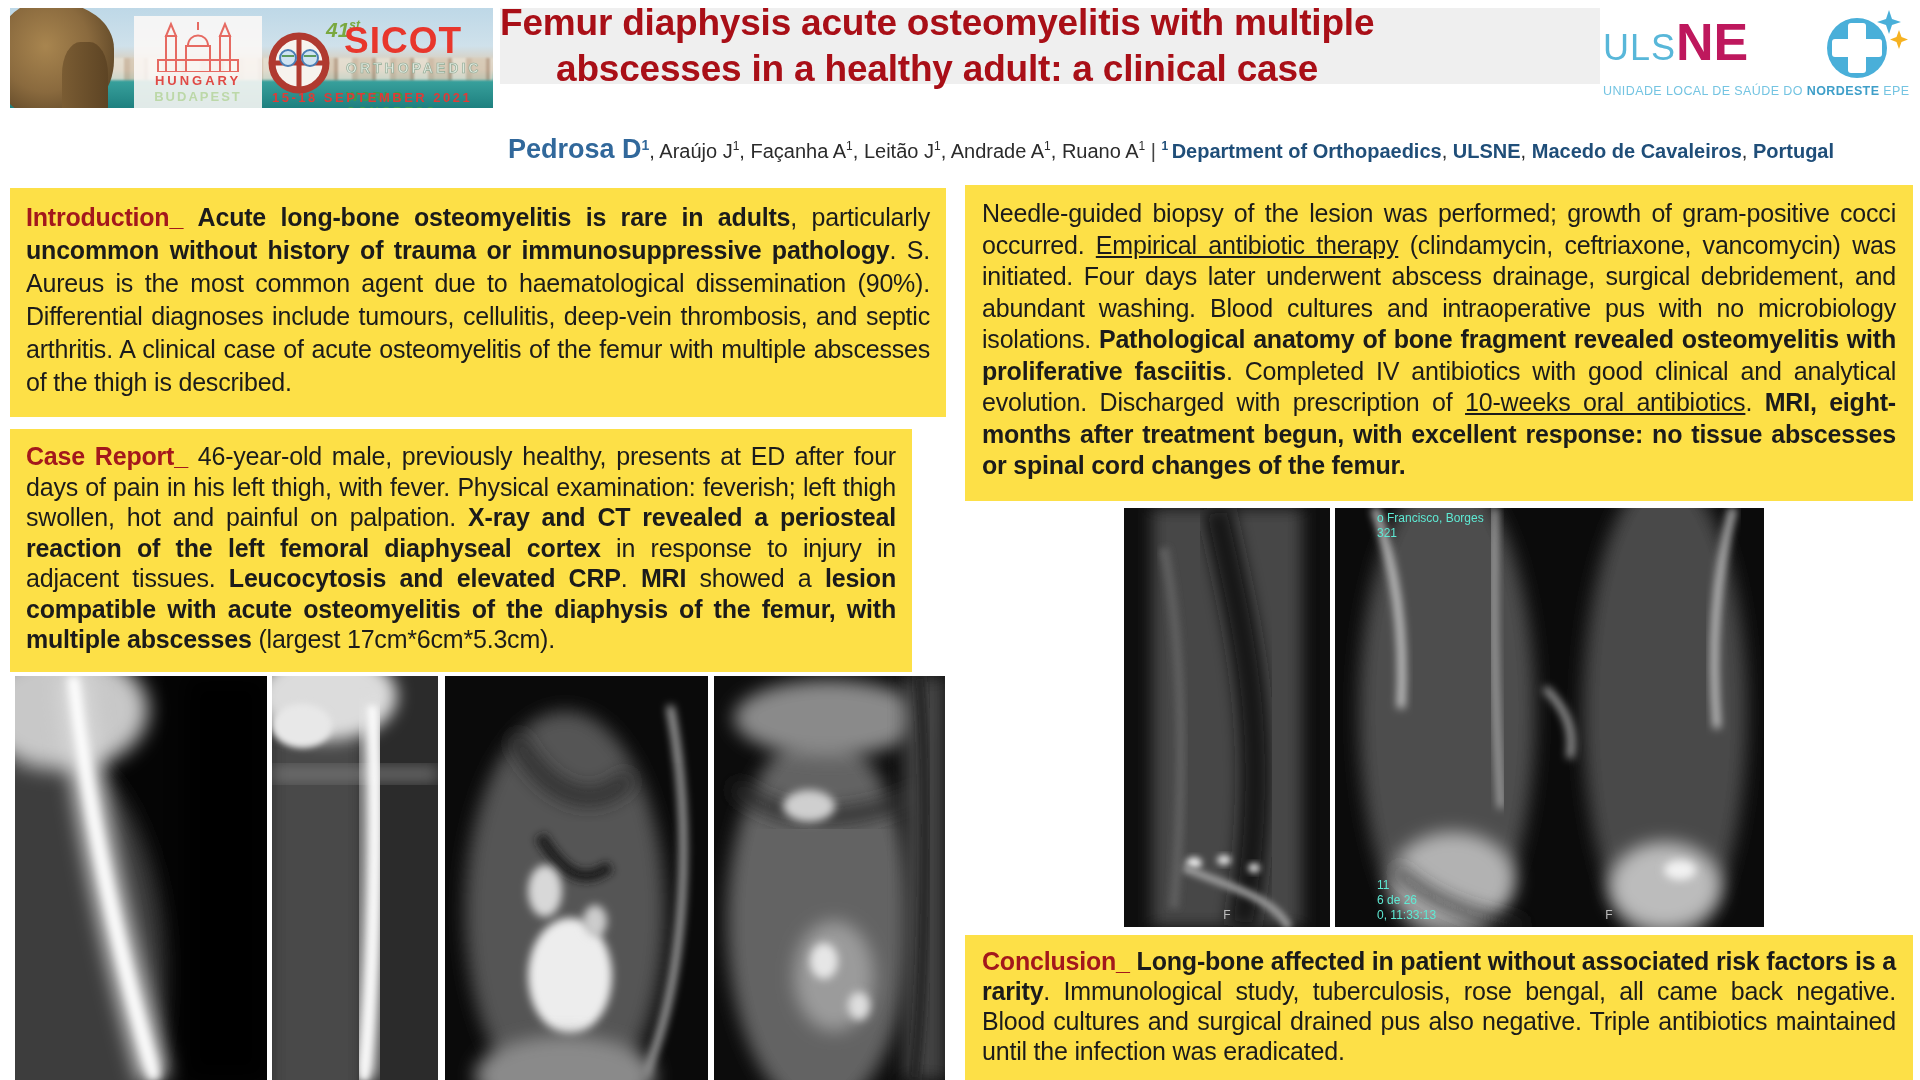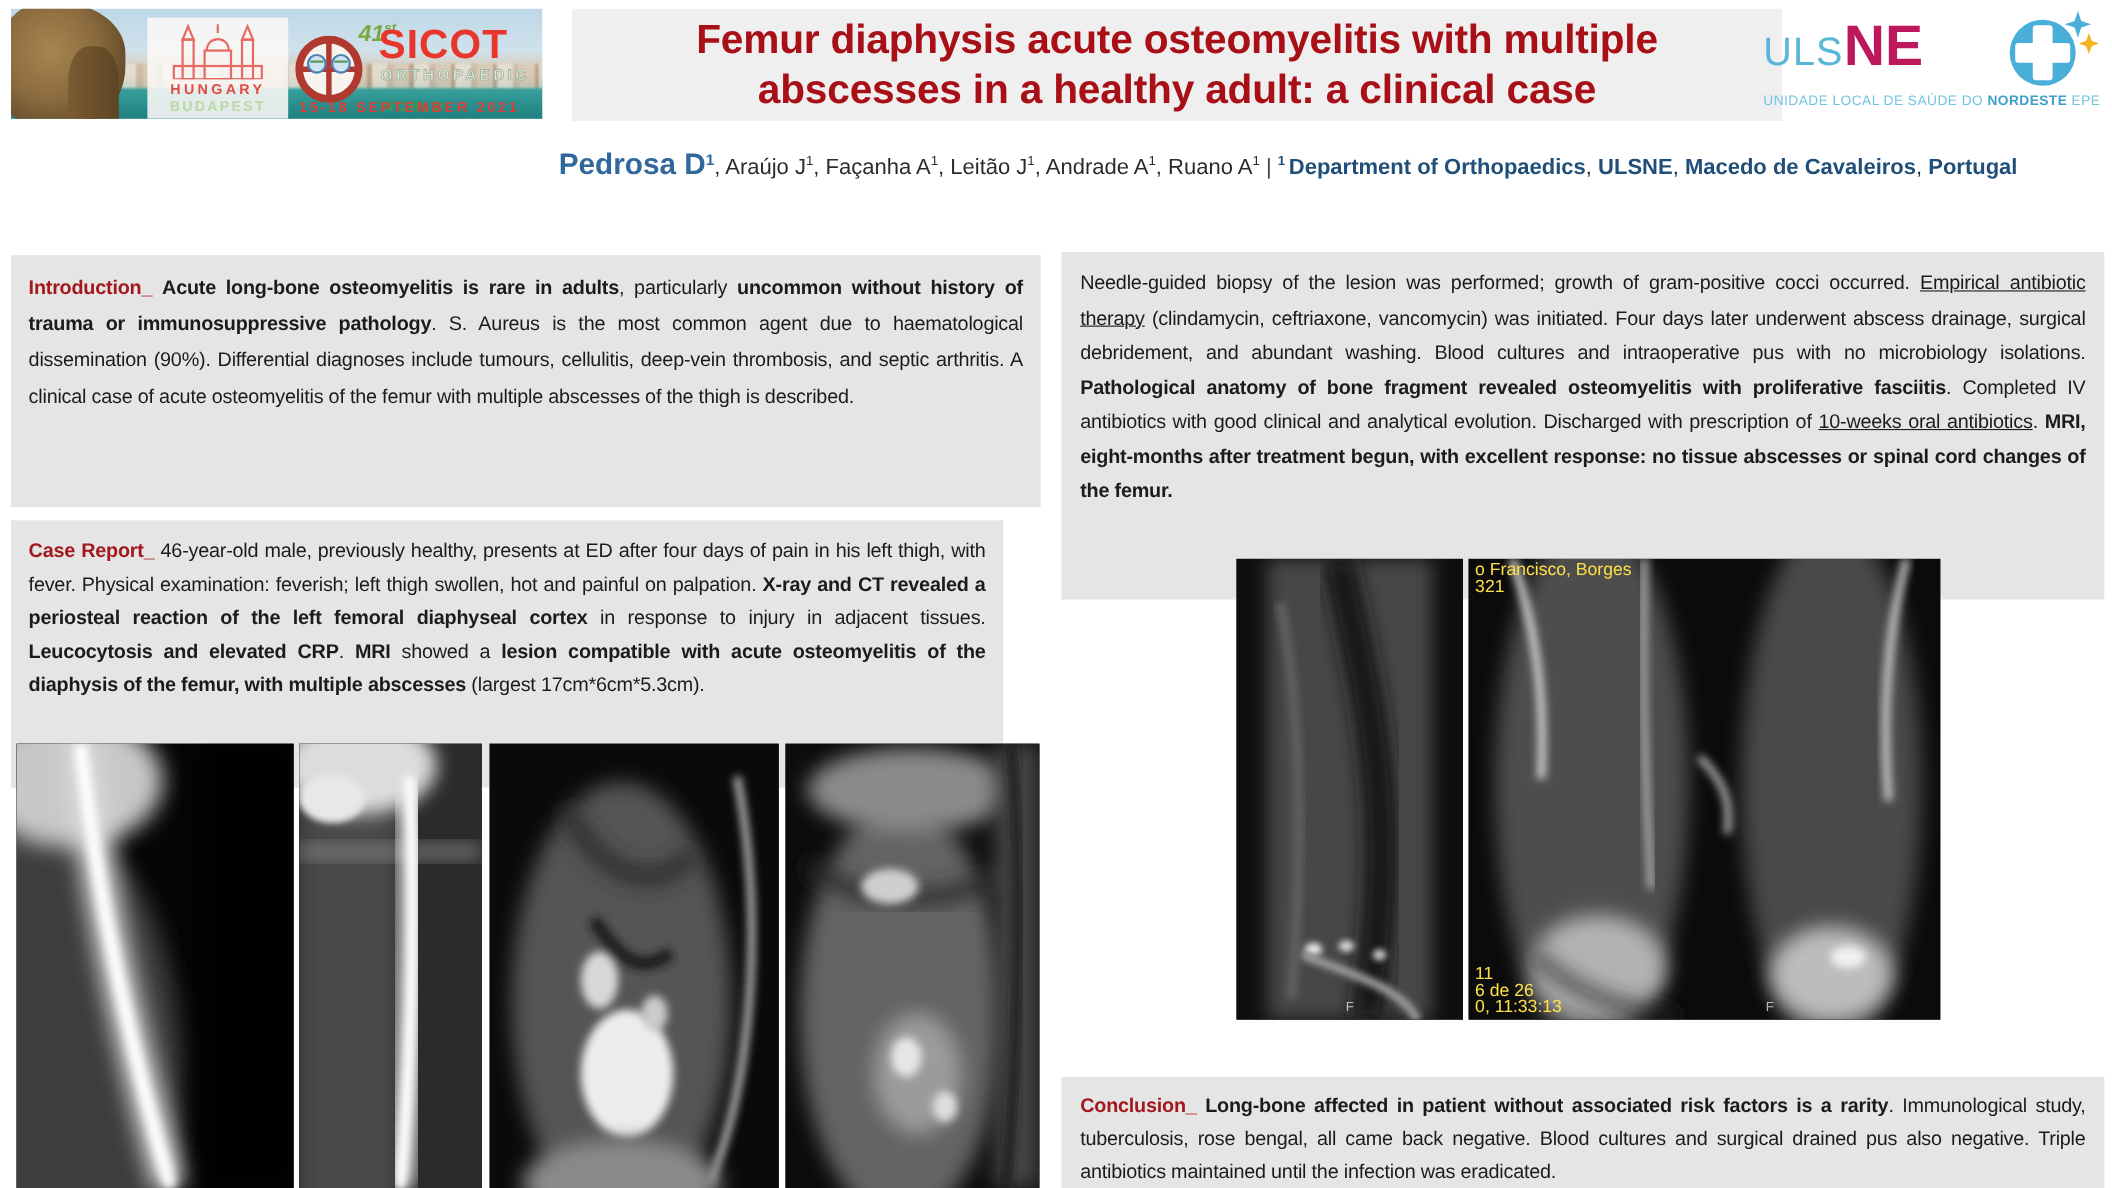--- a/index.html
+++ b/index.html
@@ -26,22 +26,22 @@
   .banner .num{position:absolute;left:60px;top:6px;font-size:21px;font-style:italic;font-weight:bold;color:#79a83f;}
   .banner .num sup{font-size:12px;}
   .banner .word{position:absolute;left:78px;top:12px;font-size:37px;font-weight:bold;color:#e8362c;letter-spacing:1px;line-height:34px;}
   .banner .ortho{position:absolute;left:80px;top:48px;font-size:14px;font-weight:bold;letter-spacing:3px;color:#aebfae;
                  -webkit-text-stroke:.6px #8da892;color:#dfe8de;}
   .banner .wc{position:absolute;left:80px;top:77px;font-size:13px;font-weight:bold;letter-spacing:2px;color:#3a9a4d;}
   .banner .dates{position:absolute;left:262px;bottom:3px;font-size:13px;font-weight:bold;letter-spacing:2.5px;color:#e03a36;}
   .banner .emblem{position:absolute;left:2px;top:20px;}
 
   
-  .title-box{position:absolute;left:520px;top:8px;width:1100px;height:102px;background:#efefef;
-             display:flex;align-items:center;justify-content:center;text-align:center;
+  .title-box{position:absolute;left:500px;top:8px;width:1100px;height:76px;background:#efefef;
+             display:flex;align-items:center;text-align:center;
              font-size:37px;font-weight:bold;color:#a90f17;line-height:46px;letter-spacing:-0.2px;}
 
   
   .ulsne{position:absolute;left:1603px;top:12px;width:312px;height:96px;}
   .ulsne .row{position:relative;height:66px;}
   .ulsne .uls{font-size:36px;color:#58b7d9;letter-spacing:1px;}
   .ulsne .ne{font-size:52px;color:#be185d;font-weight:bold;}
   .ulsne .mark{position:absolute;right:6px;top:-4px;}
   .ulsne .sub{margin-top:6px;font-size:12.5px;color:#74c4e2;letter-spacing:.4px;white-space:nowrap;}
   .ulsne .sub b{color:#3f9fc9;}
@@ -50,40 +50,40 @@
   .authors{position:absolute;left:430px;top:134px;width:1482px;height:36px;text-align:center;
            font-size:20px;color:#2b2b2b;white-space:nowrap;}
   .authors sup{font-size:12px;}
   .authors .first{font-size:27px;font-weight:bold;color:#31689b;}
   .authors .first-sup{font-size:14px;color:#31689b;font-weight:bold;}
   .authors .sep{color:#444;}
   .authors .aff{font-weight:bold;color:#1f4e79;}
   .authors .affsup{font-weight:bold;color:#1f4e79;font-size:12px;}
 
   
-  .box{position:absolute;background:#e5e5e5;box-sizing:border-box;text-align:justify;
-       font-size:18px;letter-spacing:-0.2px;color:#1b1b1b;overflow:hidden;margin-top:44px;}
+  .box{position:absolute;background:#fde047;box-sizing:border-box;text-align:justify;
+       font-size:25px;letter-spacing:-0.2px;color:#1b1b1b;overflow:hidden;}
   .box .b{font-weight:bold;}
   .box .u{text-decoration:underline;}
   .box .hd{font-weight:bold;color:#a3181c;}
   .intro{left:10px;top:188px;width:936px;height:229px;padding:13px 16px;line-height:33px;}
   .case{left:10px;top:429px;width:902px;height:243px;padding:12px 16px;line-height:30.5px;}
   .rtext{left:965px;top:185px;width:948px;height:316px;padding:13px 17px;line-height:31.5px;}
   .conclusion{left:965px;top:935px;width:948px;height:184px;padding:11px 17px;line-height:30px;}
 
   
   .med{position:absolute;overflow:hidden;background:#000;}
   .med svg{display:block;width:100%;height:100%;}
   .img-xray1{left:15px;top:676px;width:252px;height:404px;}
   .img-xray2{left:272px;top:676px;width:166px;height:404px;}
   .img-mri1{left:445px;top:676px;width:263px;height:404px;}
   .img-mri2{left:714px;top:676px;width:231px;height:404px;}
   .img-sag{left:1124px;top:508px;width:206px;height:419px;}
   .img-cor{left:1335px;top:508px;width:429px;height:419px;}
-  .ovl{position:absolute;color:#fde047;font-size:16px;line-height:15px;}
+  .ovl{position:absolute;color:#5eead4;font-size:12px;line-height:15px;margin-left:36px;}
   .ovl.top{left:6px;top:3px;}
   .ovl.bot{left:6px;bottom:4px;}
   .flabel{position:absolute;bottom:5px;color:#bdbdbd;font-size:12px;}
   .flabel.a{left:50%;transform:translateX(-50%);}
   .flabel.b{left:63%;}
 </style>
 </head>
 <body>
 
 <div class="page">

